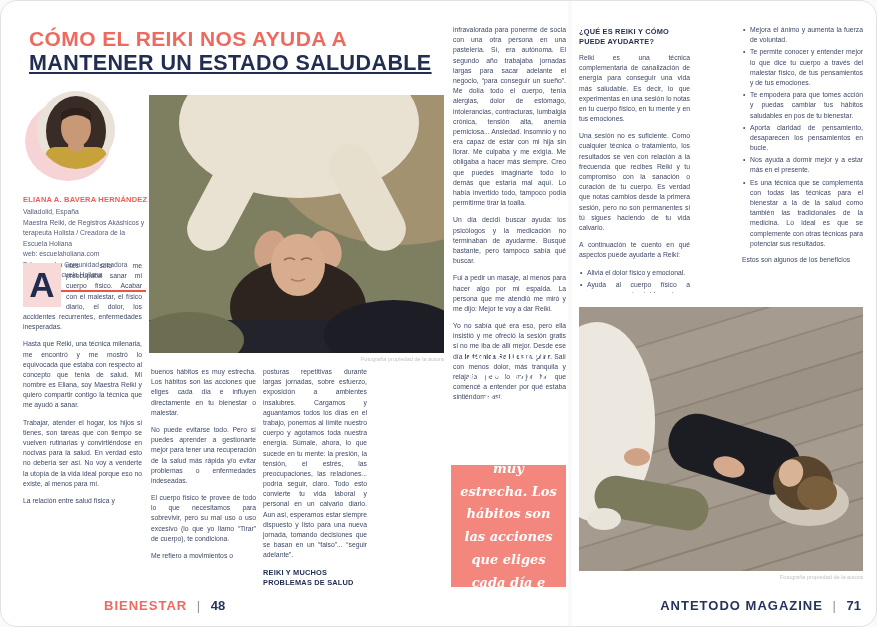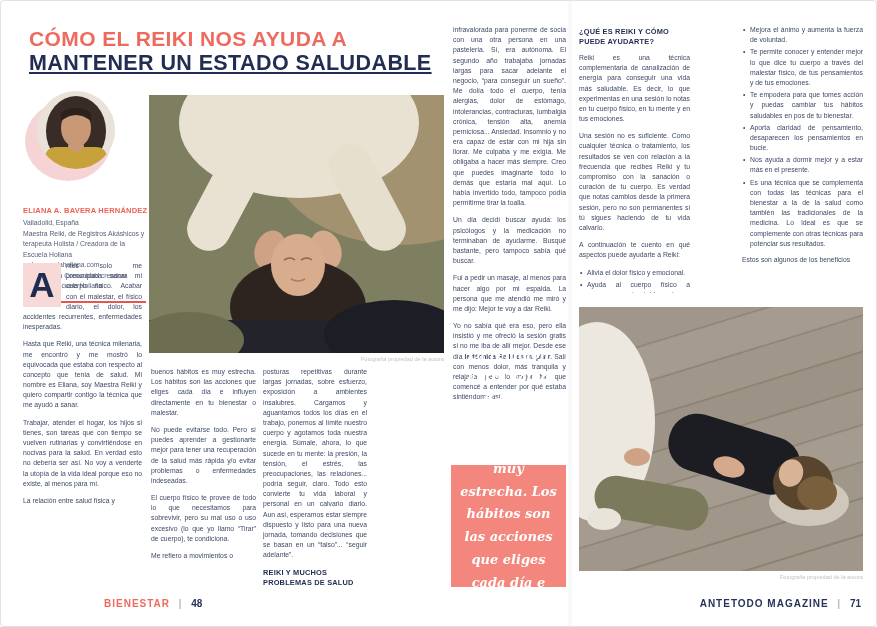--- a/index.html
+++ b/index.html
@@ -1,30 +1,30 @@
 <!DOCTYPE html>
 <html lang="es"><head>
 <meta charset="utf-8">
 <style>
   html,body{margin:0;padding:0;background:#fafafa;}
   .spread{
     position:relative;width:875px;height:625px;margin:0 auto;
-    background:#ffffff;border:1px solid #e2e2e2;border-radius:4px;overflow:hidden;
+    background:#ffffff;border:1px solid #e2e2e2;border-radius:17px;overflow:hidden;
     font-family:"Liberation Sans", sans-serif;color:#3d4966;
   }
   
   .title{position:absolute;left:28px;top:26px;line-height:24px;font-weight:800;letter-spacing:.4px;}
   .title .t1{font-size:21px;color:#ee6a5f;}
   .title .t2{font-size:21.5px;color:#222d52;text-decoration:underline;}
   
   .author{position:absolute;left:22px;top:88px;width:127px;}
   .portrait-wrap{position:relative;width:104px;height:94px;}
   .pink-circle{position:absolute;left:2px;top:12px;width:86px;height:80px;border-radius:50%;background:#f6d4d6;}
   .portrait{position:absolute;left:14px;top:2px;width:78px;height:78px;border-radius:50%;overflow:hidden;background:#efe9e2;}
-  .author-name{margin-top:23px;font-size:7.5px;font-weight:bold;color:#ee6055;letter-spacing:.2px;}
+  .author-name{margin-top:12px;font-size:7.5px;font-weight:bold;color:#ee6055;letter-spacing:.2px;}
   .author-info{margin-top:3px;font-size:6.8px;line-height:1.55;color:#566078;}
   .author-divider{margin-top:9px;width:123px;height:2px;background:#e8564a;}
   
   .photo-main{position:absolute;left:148px;top:94px;width:295px;height:258px;overflow:hidden;background:#7d7d5f;}
   .photo-right{position:absolute;left:578px;top:306px;width:284px;height:264px;overflow:hidden;background:#a09688;}
   .credit{position:absolute;font-size:5.6px;color:#c2c2c2;text-align:right;}
   .credit-left{left:148px;top:355px;width:295px;}
   .credit-right{left:578px;top:573px;width:284px;}
   
   .col{position:absolute;font-size:6.8px;line-height:1.5;text-align:justify;overflow:hidden;}
@@ -42,21 +42,21 @@
   .bullet::before{content:"\2022";position:absolute;left:1px;top:0;color:#3d4966;}
   
   .quote-box{position:absolute;left:450px;top:464px;width:115px;height:122px;background:#f4877d;
              display:flex;align-items:center;justify-content:center;box-sizing:border-box;padding:8px 7px;}
   .quote-box .q{font-family:"DejaVu Serif", serif;font-style:italic;font-weight:600;
                 color:#ffffff;font-size:13px;line-height:1.75;text-align:center;}
   
   .fold{position:absolute;left:566px;top:0;width:6px;height:625px;
         background:linear-gradient(90deg,rgba(0,0,0,0) 0%,rgba(0,0,0,.035) 50%,rgba(0,0,0,0) 100%);}
   
-  .footer{position:absolute;top:597px;font-size:10px;letter-spacing:1px;padding-left:28px;}
+  .footer{position:absolute;top:597px;font-size:13px;letter-spacing:1px;padding-left:28px;}
   .footer-left{left:75px;}
   .footer-right{right:15px;text-align:right;}
   .footer .sec{color:#ee6a5f;font-weight:bold;}
   .footer .sec-navy{color:#26335a;font-weight:bold;}
   .footer .sep{color:#8b93ab;margin:0 5px;font-weight:normal;}
   .footer .num{color:#26335a;font-weight:bold;letter-spacing:0;}
 </style>
 </head>
 <body>
 

